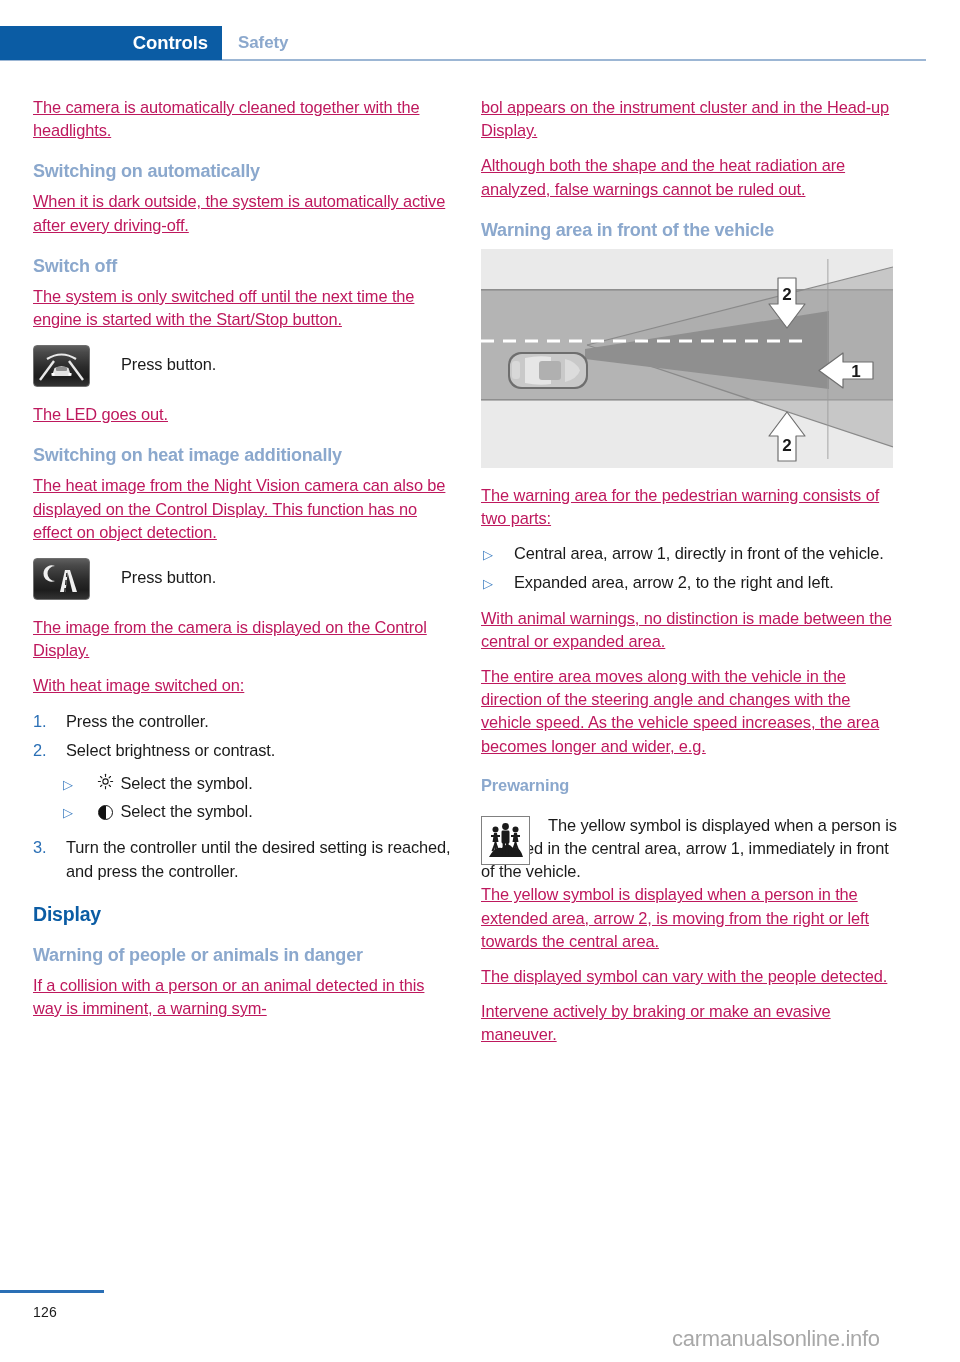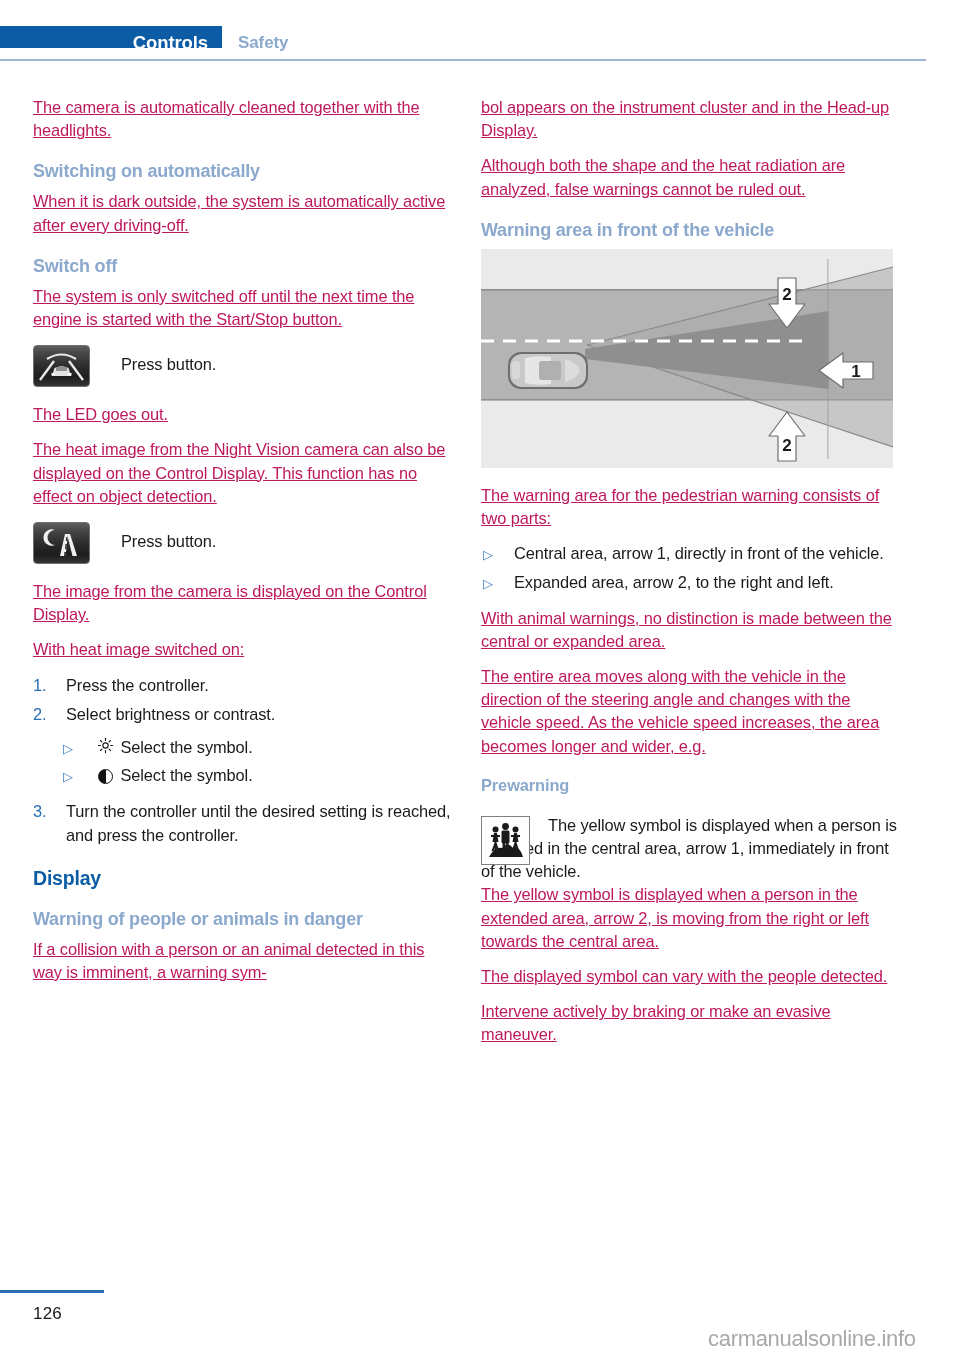--- a/index.html
+++ b/index.html
@@ -29,21 +29,21 @@
     left: 0;
     top: 33px;
     width: 926px;
     height: 2px;
     background: #9cb6d4;
   }
   .tab-active {
     position: absolute;
     left: 0;
     top: 0;
-    height: 22px;
+    height: 34px;
     width: 222px;
     background: #0b5ca4;
     color: #ffffff;
     font-size: 18.5px;
     font-weight: bold;
     text-align: right;
     line-height: 34px;
     padding-right: 14px;
     box-sizing: border-box;
     letter-spacing: -0.1px;
@@ -231,21 +231,21 @@
     left: 0;
     top: 8px;
     width: 104px;
     height: 3px;
     background: #2a6fb5;
   }
   .page-num {
     position: absolute;
     left: 33px;
     top: 22px;
-    font-size: 17px;
+    font-size: 14px;
     color: #1a1a1a;
     letter-spacing: 0.2px;
   }
   .footer-center {
     position: absolute;
     left: 0;
     top: 46px;
     width: 960px;
     text-align: center;
     font-size: 14.5px;
@@ -253,21 +253,20 @@
     letter-spacing: -0.2px;
   }
   .watermark {
     position: absolute;
     left: 672px;
     top: 1326px;
     font-size: 22px;
     color: #a8a8a8;
     letter-spacing: -0.3px;
     white-space: nowrap;
-    margin-left: 36px;
   }
 </style>
 </head>
 <body>
 
 <div class="header">
   <div class="header-rule"></div>
   <div class="tab-active">Controls</div>
   <div class="tab-inactive">Safety</div>
 </div>
@@ -293,20 +292,21 @@
         <rect x="22" y="21" width="11" height="4" rx="1" fill="#8f8f8f"></rect>
         <rect x="17.5" y="27" width="3" height="2.6" fill="#ffffff"></rect>
         <rect x="34.5" y="27" width="3" height="2.6" fill="#ffffff"></rect>
       </svg>
     </div>
     <span class="icon-text">Press button.</span>
   </div>
 
   <p class="body">The LED goes out.</p>
 
+  <h2 class="sub">Switching on heat image additionally</h2>
   <p class="body">The heat image from the Night Vision camera can also be displayed on the Control Display. This function has no effect on object detection.</p>
 
   <div class="icon-row">
     <div class="btn-icon">
       <svg width="55" height="40" viewBox="0 0 55 40">
         <path d="M21 7 A8.2 8.2 0 1 0 21 22 A6.6 6.6 0 1 1 21 7 Z" fill="#f0f0f0"></path>
         <path d="M26 33 L31 11 L34 11 L31.5 33 Z" fill="#f0f0f0"></path>
         <path d="M43 33 L36 11 L33 11 L38.5 33 Z" fill="#f0f0f0"></path>
         <path d="M32.2 14 L33.4 14 L33.1 18 L31.9 18 Z" fill="#2a2a2a"></path>
         <path d="M31.4 21 L32.8 21 L32.4 26 L31 26 Z" fill="#2a2a2a"></path>

